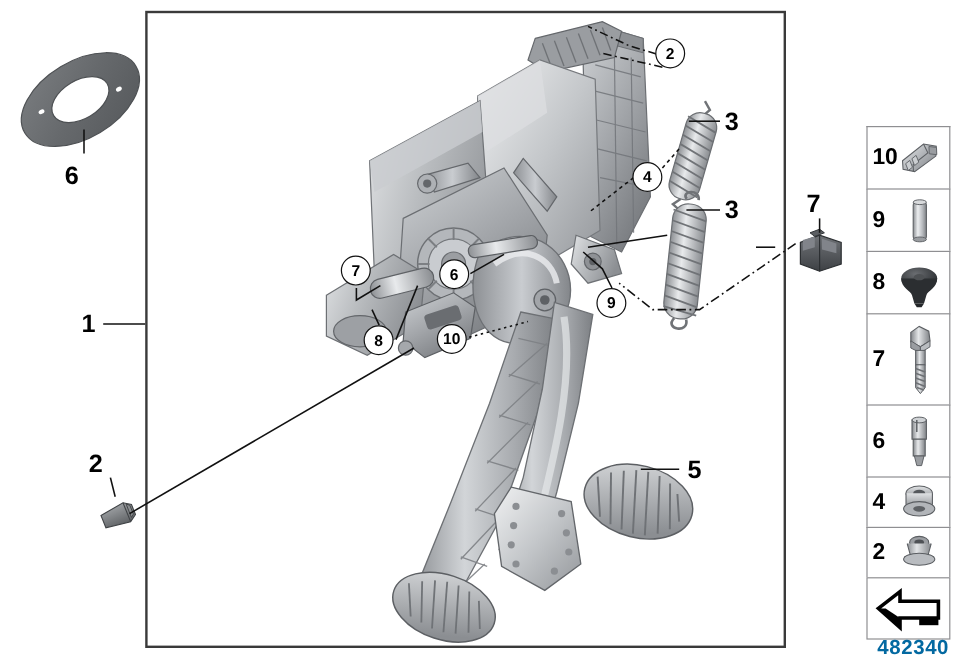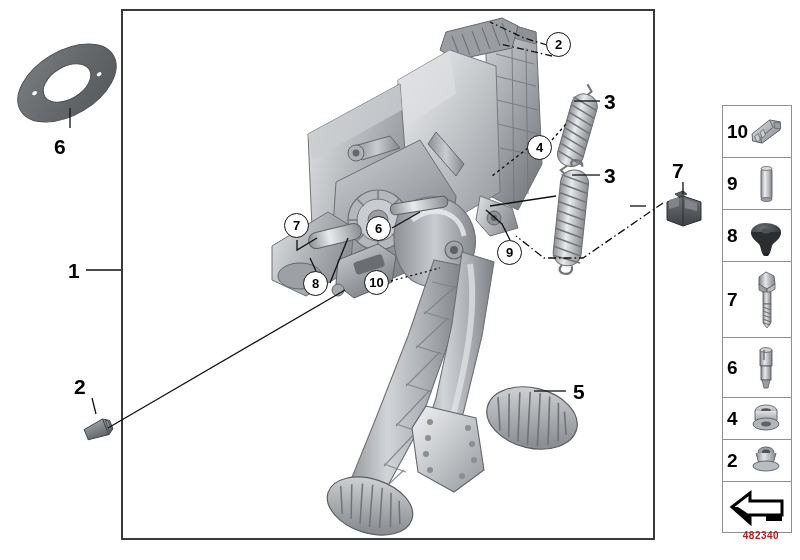--- a/index.html
+++ b/index.html
@@ -16,21 +16,21 @@
   #legend{left:722px;top:105px;width:70px;height:418px;}
   .legend-cell{position:relative;width:70px;box-sizing:border-box;
                border:1px solid #8f8f92;border-bottom:none;background:#fff;
                display:flex;align-items:center;}
   .legend-cell:last-child{border-bottom:1px solid #8f8f92;}
   .legend-num{font-size:19px;font-weight:bold;color:#000;
               margin-left:4px;line-height:1;z-index:3;position:relative;}
   .legend-art{position:absolute;right:3px;top:0;bottom:0;width:44px;
               display:flex;align-items:center;justify-content:center;}
   #partno{left:722px;top:530px;width:78px;text-align:center;
-          font-size:10px;color:#b91c1c;letter-spacing:.5px;font-weight:bold;}
+          font-size:17px;color:#0369a1;letter-spacing:.5px;font-weight:bold;}
 
   
   .bubble{width:25px;height:25px;border-radius:50%;border:1.7px solid #111;
           background:#fff;display:flex;align-items:center;justify-content:center;
           font-size:13px;font-weight:bold;color:#000;box-sizing:border-box;z-index:40;}
   .plainnum{font-size:21px;font-weight:bold;color:#000;z-index:40;}
   svg.ovl{position:absolute;left:0;top:0;width:800px;height:560px;
           pointer-events:none;z-index:25;}
   svg.art{display:block;overflow:visible;}
 </style>

